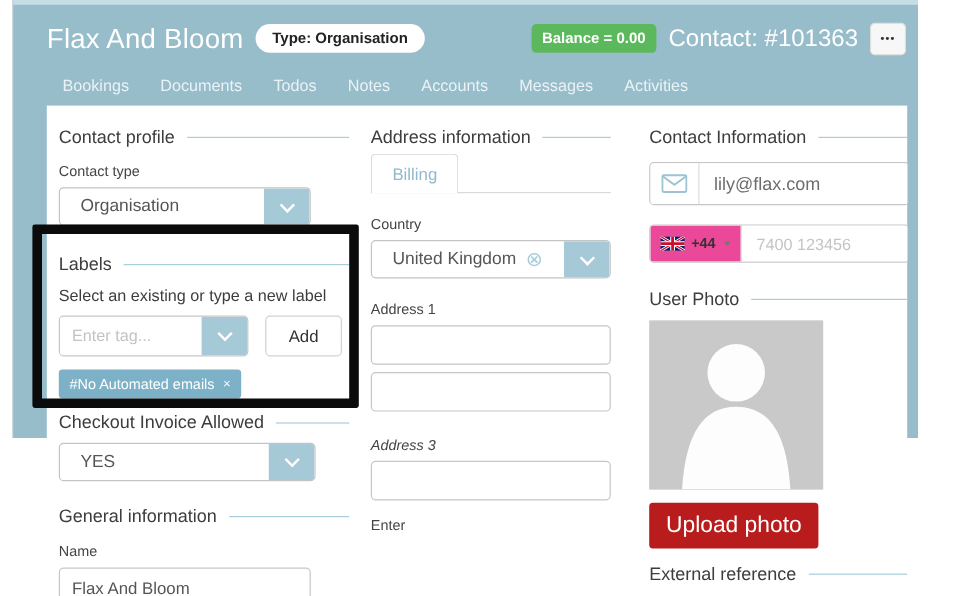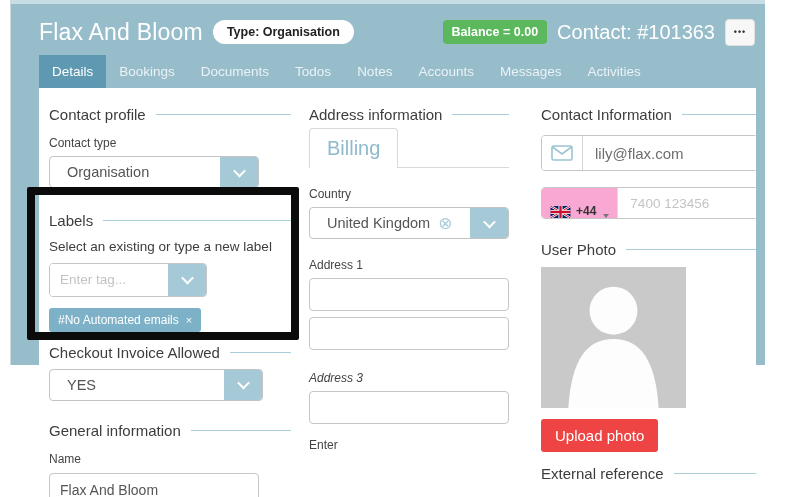--- a/index.html
+++ b/index.html
@@ -66,42 +66,42 @@
   .tag-select input::placeholder { color:#c3c3c3; }
   .add-btn { margin-left:14px; width:64px; height:34px; background:#fff; border:1px solid #d2d2d2;
              border-radius:4px; font-size:14px; color:#333; cursor:pointer; }
   .chip { display:inline-flex; align-items:center; gap:7px; background:#7db1c8; color:#fff;
           font-size:12px; border-radius:3px; padding:5px 9px; margin-top:11px; }
   .chip .x { cursor:pointer; font-size:11px; opacity:.95; }
 
   
   .addr-tabbar { display:flex; border-bottom:1px solid #d9d9d9; margin-top:4px; }
   .addr-tab { border:1px solid #d9d9d9; border-bottom:0; border-radius:4px 4px 0 0; background:#fff;
-              color:#8fb9cd; font-size:20px; padding:8px 17px; position:relative; top:1px; cursor:pointer; }
+              color:#8fb9cd; font-size:14px; padding:8px 17px; position:relative; top:1px; cursor:pointer; }
 
   
   .grp { display:flex; border:1px solid #c6c6c6; border-radius:4px; overflow:hidden;
          background:#fff; align-items:stretch; }
   .grp-email { height:36px; margin-top:12px; }
   .grp-addon { width:41px; display:flex; align-items:center; justify-content:center;
                border-right:1px solid #d4d4d4; background:#fff; }
   .grp input { flex:1; border:0; outline:none; font-size:15px; color:#6e6e6e; padding:0 12px; min-width:0; }
   .grp input::placeholder { color:#c4c4c4; }
   .grp-phone { height:32px; margin-top:16px; }
-  .phone-addon { display:flex; align-items:flex-end; gap:5px; background:#f9a8d4; padding:0 8px;
+  .phone-addon { display:flex; align-items:center; gap:5px; background:#ec4899; padding:0 8px;
                  border-right:1px solid #dcdcdc; cursor:pointer; }
   .dial { font-size:12px; font-weight:700; color:#333; }
   .caret { width:0; height:0; border-left:3.5px solid transparent; border-right:3.5px solid transparent;
            border-top:4px solid #777; margin-left:2px; }
   .grp-phone input { font-size:13.5px; }
 
   
   .avatar { width:145px; height:141px; background:#c9c9c9; margin-top:9px; overflow:hidden; }
-  .upload-btn { margin-top:11px; background:#ef4444; border:0; border-radius:3px; color:#fff;
-                font-size:15px; padding:8px 14px; cursor:pointer; }
+  .upload-btn { margin-top:11px; background:#b91c1c; border:0; border-radius:3px; color:#fff;
+                font-size:19px; padding:8px 14px; cursor:pointer; }
 
   
   .annot { position:absolute; left:27px; top:187px; width:272px; height:153px;
            border:8px solid #0b0b0b; border-radius:2px; pointer-events:none; z-index:50; }
 </style>
 </head>
 <body>
 
 <div class="page">
   <div class="panel">
@@ -111,21 +111,20 @@
       <span class="hdr-title">Flax And Bloom</span>
       <span class="type-pill">Type: Organisation</span>
       <div class="hdr-right">
         <span class="balance-badge">Balance = 0.00</span>
         <span class="contact-ref">Contact: #101363</span>
         <button class="more-btn">•••</button>
       </div>
     </div>
 
     <div class="tabs">
-      <div class="tab active">Details</div>
       <div class="tab">Bookings</div>
       <div class="tab">Documents</div>
       <div class="tab">Todos</div>
       <div class="tab">Notes</div>
       <div class="tab">Accounts</div>
       <div class="tab">Messages</div>
       <div class="tab">Activities</div>
     </div>
 
     <div class="card">
@@ -148,20 +147,21 @@
             <span class="line"></span>
         </div>
         <div class="help-text">Select an existing or type a new label</div>
         <div class="tag-row">
           <div class="tag-select">
             <input placeholder="Enter tag..." style="">
             <span class="chev-block">
                 <span class="chev"></span>
               </span>
           </div>
+          <button class="add-btn">Add</button>
         </div>
         <div>
           <span class="chip">
             <span>#No Automated emails</span>
             <span class="x">×</span>
           </span>
         </div>
 
         <div class="sec-h" style="margin-top:12px;">
           <span>Checkout Invoice Allowed</span>

